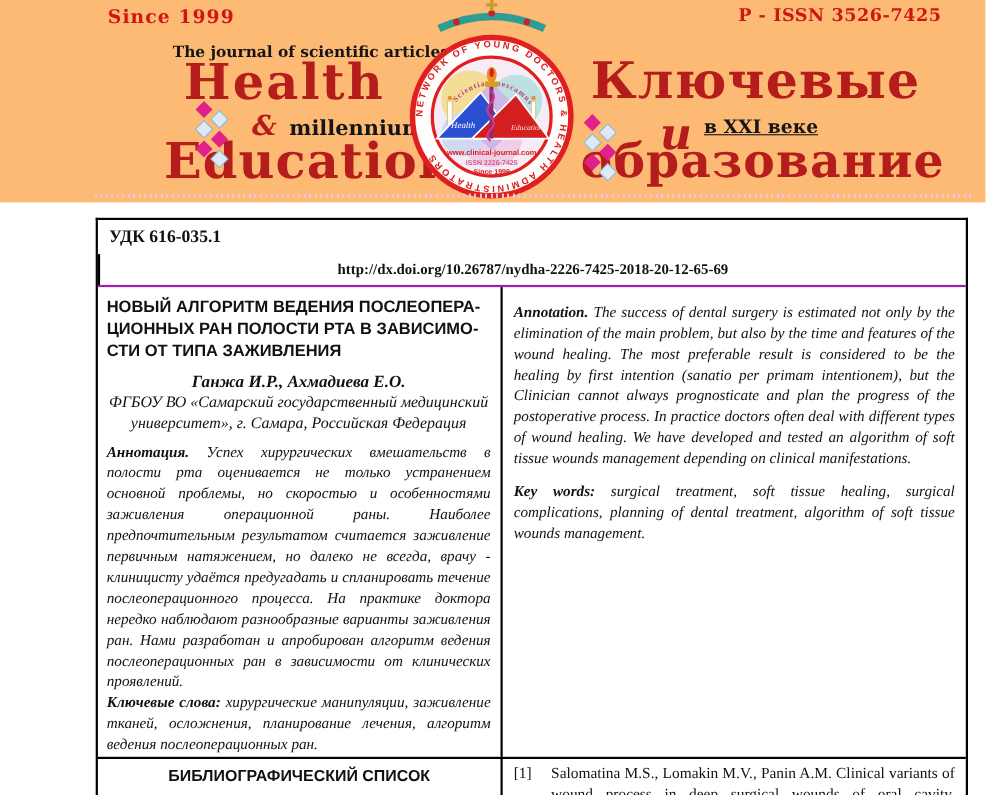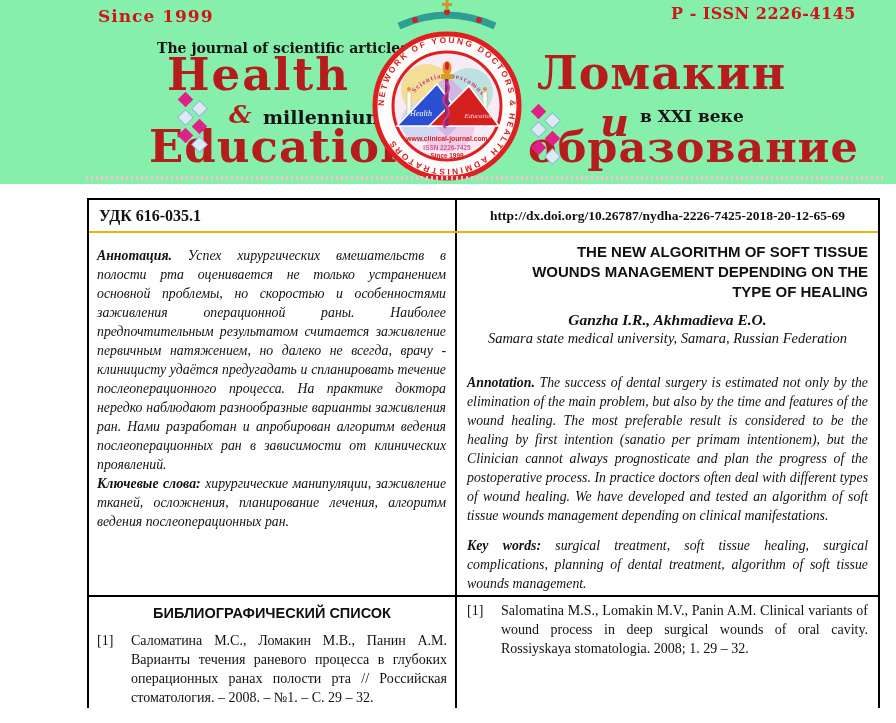--- a/index.html
+++ b/index.html
@@ -1,20 +1,20 @@
 <!DOCTYPE html>
 <html><head>
 <meta charset="utf-8">
 <style>
   * { margin:0; padding:0; box-sizing:border-box; }
   body { background:#fff; font-family:"Liberation Serif", serif; color:#111; }
   .page { position:relative; width:896px; height:723px; overflow:hidden; background:#fff; }
 
   
-  .masthead { position:absolute; left:0; top:0; width:896px; height:184px; background:#86efac; }
+  .masthead { position:absolute; left:0; top:0; width:896px; height:184px; background:#fdba74; }
   .masthead .dotstrip { position:absolute; left:86px; right:10px; bottom:4px; height:4px;
     background:repeating-linear-gradient(90deg,#eec6cd 0 2px, transparent 2px 5px); }
   .since { position:absolute; left:98px; top:6px; font-family:"DejaVu Serif",serif; font-weight:bold;
     font-size:17px; color:#cf1616; letter-spacing:1px; }
   .issn { position:absolute; right:40px; top:4px; font-family:"DejaVu Serif",serif; font-weight:bold;
     font-size:16px; color:#cf1616; line-height:20px; letter-spacing:.5px; }
   .tagline-en { position:absolute; left:157px; top:40px; font-family:"DejaVu Serif",serif;
     font-weight:bold; font-size:14px; color:#151515; }
   .big-red { font-family:"DejaVu Serif",serif; font-weight:bold; color:#b51d1d; line-height:1; }
   .health { position:absolute; left:167px; top:52px; font-size:45px; letter-spacing:2px; }
@@ -22,30 +22,30 @@
     font-family:"DejaVu Serif",serif; font-weight:bold; color:#b51d1d; }
   .millennium { position:absolute; left:263px; top:106px; font-size:19px;
     font-family:"DejaVu Serif",serif; font-weight:bold; color:#151515; }
   .education { position:absolute; left:149px; top:124px; font-size:45px; letter-spacing:1px; }
   .tagline-ru { position:absolute; left:546px; top:40px; font-family:"DejaVu Serif",serif;
     font-weight:bold; font-size:16px; color:#151515; }
   .zdorovie { position:absolute; left:537px; top:50px; font-size:46px; letter-spacing:1px; }
   .i-word { position:absolute; left:600px; top:98px; font-size:40px; font-style:italic;
     font-family:"DejaVu Serif",serif; font-weight:bold; color:#b51d1d; }
   .century { position:absolute; left:640px; top:106px; font-size:17px;
-    font-family:"DejaVu Serif",serif; font-weight:bold; color:#151515; }
+    font-family:"DejaVu Serif",serif; font-weight:bold; color:#151515;text-decoration:underline; }
   .obrazovanie { position:absolute; left:528px; top:126px; font-size:43px; letter-spacing:1px; }
   .diamonds-left  { position:absolute; left:174px; top:90px; }
   .diamonds-right { position:absolute; left:527px; top:102px; }
   .logo { position:absolute; left:371px; top:0; }
 
   
   .doc { position:absolute; left:87px; top:198px; width:793px; border:2px solid #000; border-bottom:none;
     background:#fff; }
-  .meta-row { display:flex; border-bottom:2px solid #eab308; }
+  .meta-row { display:flex; border-bottom:2px solid #a21caf;flex-direction:column; }
   .meta-udk { width:366px; padding:7px 10px 6px 10px; font-weight:bold; font-size:16px; }
   .meta-doi { flex:1; border-left:2px solid #000; display:flex; align-items:center; justify-content:center;
     font-weight:bold; font-size:13.5px; padding:6px 3px; text-align:center; }
   .cols { display:flex; }
   .col-ru { width:366px; padding:9px 9px 2px 8px; }
   .col-en { flex:1; border-left:2px solid #000; padding:9px 10px 2px 10px; }
   .col-head { height:127px; }
   .art-title { font-family:"Liberation Sans",sans-serif; font-weight:bold; font-size:15px;
     line-height:20px; white-space:pre-line; }
   .col-en .art-title { text-align:right; }
@@ -65,30 +65,30 @@
   .ref .txt { flex:1; text-align:justify; }
 </style>
 </head>
 <body>
 
 <div class="page">
 
   <header class="masthead">
     <div class="since">Since 1999</div>
     <div class="issn">
-      <div>P - ISSN 2226-4145</div>
+      <div>P - ISSN 3526-7425</div>
     </div>
 
     <div class="tagline-en">The journal of scientific articles</div>
     <div class="big-red health">Health</div>
     <div class="amp">&amp;</div>
     <div class="millennium">millennium</div>
     <div class="big-red education">Education</div>
 
-    <div class="big-red zdorovie">Ломакин</div>
+    <div class="big-red zdorovie">Ключевые</div>
     <div class="i-word">и</div>
     <div class="century">в XXI веке</div>
     <div class="big-red obrazovanie">образование</div>
 
     <svg class="diamonds-left" width="40" height="72" viewBox="0 0 40 72">
       <g>
         <rect x="6" y="4" width="11" height="11" transform="rotate(45 11.5 9.5)" fill="#e0218a"></rect>
         <rect x="20" y="13" width="11" height="11" transform="rotate(45 25.5 18.5)" fill="#ddeaf6" stroke="#8fb8d8"></rect>
         <rect x="6" y="22" width="11" height="11" transform="rotate(45 11.5 27.5)" fill="#ddeaf6" stroke="#8fb8d8"></rect>
         <rect x="20" y="31" width="11" height="11" transform="rotate(45 25.5 36.5)" fill="#e0218a"></rect>
@@ -173,32 +173,32 @@
   <main class="doc">
 
     <div class="meta-row">
       <div class="meta-udk">УДК 616-035.1</div>
       <div class="meta-doi">http://dx.doi.org/10.26787/nydha-2226-7425-2018-20-12-65-69</div>
     </div>
 
     <div class="cols">
 
       <section class="col-ru">
+        <div class="col-head">
+          <h1 class="art-title">НОВЫЙ АЛГОРИТМ ВЕДЕНИЯ ПОСЛЕОПЕРА-
+ЦИОННЫХ РАН ПОЛОСТИ РТА В ЗАВИСИМО-
+СТИ ОТ ТИПА ЗАЖИВЛЕНИЯ</h1>
+          <div class="authors">Ганжа И.Р., Ахмадиева Е.О.</div>
+          <div class="affil">ФГБОУ ВО «Самарский государственный медицинский университет», г. Самара, Российская Федерация</div>
+        </div>
         <p class="abs"><b>Аннотация.</b> <span>Успех хирургических вмешательств в полости рта оценивается не только устранением основной проблемы, но скоростью и особенностями заживления операционной раны. Наиболее предпочтительным результатом считается заживление первичным натяжением, но далеко не всегда, врачу - клиницисту удаётся предугадать и спланировать течение послеоперационного процесса. На практике доктора нередко наблюдают разнообразные варианты заживления ран. Нами разработан и апробирован алгоритм ведения послеоперационных ран в зависимости от клинических проявлений.</span></p>
         <p class="kw"><b>Ключевые слова:</b> <span>хирургические манипуляции, заживление тканей, осложнения, планирование лечения, алгоритм ведения послеоперационных ран.</span></p>
       </section>
 
       <section class="col-en">
-        <div class="col-head">
-          <h1 class="art-title">THE NEW ALGORITHM OF SOFT TISSUE
-WOUNDS MANAGEMENT DEPENDING ON THE
-TYPE OF HEALING</h1>
-          <div class="authors">Ganzha I.R., Akhmadieva E.O.</div>
-          <div class="affil">Samara state medical university, Samara, Russian Federation</div>
-        </div>
         <p class="abs"><b>Annotation.</b> <span>The success of dental surgery is estimated not only by the elimination of the main problem, but also by the time and features of the wound healing. The most preferable result is considered to be the healing by first intention (sanatio per primam intentionem), but the Clinician cannot always prognosticate and plan the progress of the postoperative process. In practice doctors often deal with different types of wound healing. We have developed and tested an algorithm of soft tissue wounds management depending on clinical manifestations.</span></p>
         <p class="kw"><b>Key words:</b> <span>surgical treatment, soft tissue healing, surgical complications, planning of dental treatment, algorithm of soft tissue wounds management.</span></p>
       </section>
     </div>
 
     <div class="bib-row">
       <section class="bib-ru">
         <h2 class="bib-head">БИБЛИОГРАФИЧЕСКИЙ СПИСОК</h2>
         <div class="ref">
           <span class="num">[1]</span>

